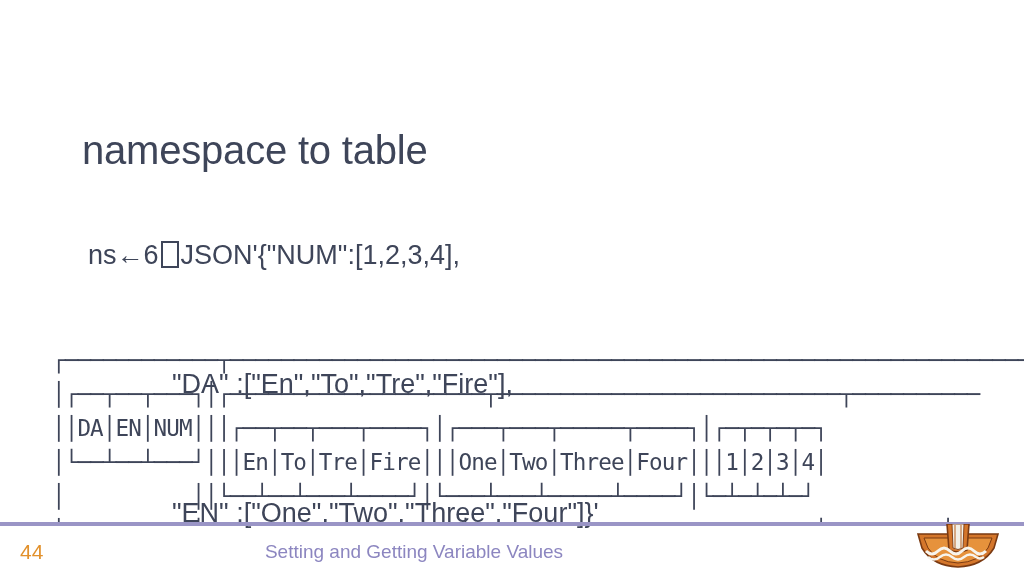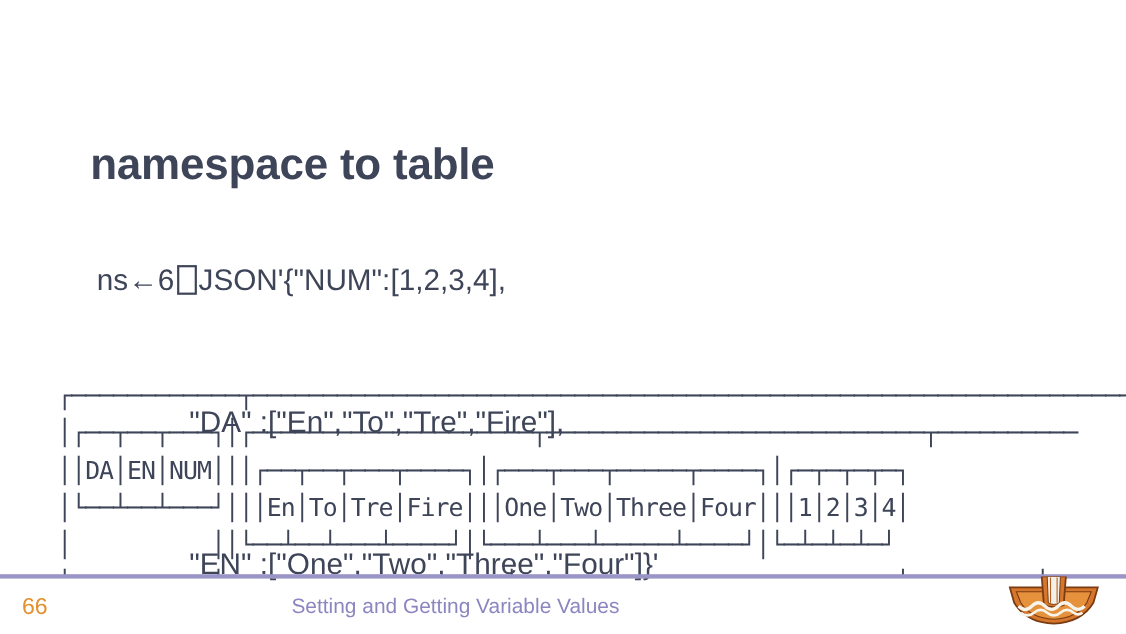--- a/index.html
+++ b/index.html
@@ -23,21 +23,21 @@
     top: 28px;
     width: 930px;
     color: #3E4559;
     font-size: 40px;
     line-height: 49px;
     font-weight: 400;
     letter-spacing: -0.2px;
     white-space: pre;
   }
   #title-line-1 { display: block; }
-  #title-line-2 { display: block; padding-left: 36px; font-weight: bold; }
+  #title-line-2 { display: block; padding-left: 36px; }
 
   
   #apl-code {
     position: absolute;
     left: 88px;
     top: 148px;
     color: #3E4559;
     font-size: 27px;
     line-height: 43px;
     white-space: pre;
@@ -130,21 +130,21 @@
   <pre id="apl-art">┌────────────┬──────────────────────────────────────────────────────────────────
 │┌──┬──┬───┐│┌────────────────────┬───────────────────────────┬──────────
 ││DA│EN│NUM│││┌──┬──┬───┬────┐│┌───┬───┬─────┬────┐│┌─┬─┬─┬─┐
 │└──┴──┴───┘│││En│To│Tre│Fire│││One│Two│Three│Four│││1│2│3│4│
 │          ││└──┴──┴───┴────┘│└───┴───┴─────┴────┘│└─┴─┴─┴─┘
 │          └────────────────────┴───────────────────────────┴─────────┘
 └───────────┴─────────────────────────────────────────────────────────────┘</pre>
 </div>
 
 <div id="footer-rule"></div>
-<div id="page-number">66</div>
+<div id="page-number">44</div>
 <div id="footer-title">Setting and Getting Variable Values</div>
 
 <svg id="brand-logo" viewBox="0 0 96 48" xmlns="http://www.w3.org/2000/svg">
   <g>
     <path d="M8 10 L88 10 L84 24 Q73 42 48 43 Q23 42 12 24 Z" fill="#D4762B" stroke="#7A3A12" stroke-width="1.6"></path>
     <path d="M14 14 L82 14 L78 24 Q69 38 48 39 Q27 38 18 24 Z" fill="#E6923C" stroke="#7A3A12" stroke-width="1"></path>
     <path d="M37 0 L59 0 L57 26 Q48 30 39 26 Z" fill="#D4762B" stroke="#7A3A12" stroke-width="1.6"></path>
     <path d="M42 0 L54 0 L53 24 Q48 27 43 24 Z" fill="#F2F0E8" stroke="#7A3A12" stroke-width="0.9"></path>
     <path d="M45 1 L45 24 M51 1 L51 24" stroke="#B8601F" stroke-width="1"></path>
     <path d="M16 27 Q22 33 28 27 Q34 21 40 27 Q46 33 52 27 Q58 21 64 27 Q70 33 76 27" fill="none" stroke="#F7F4EC" stroke-width="3"></path>

